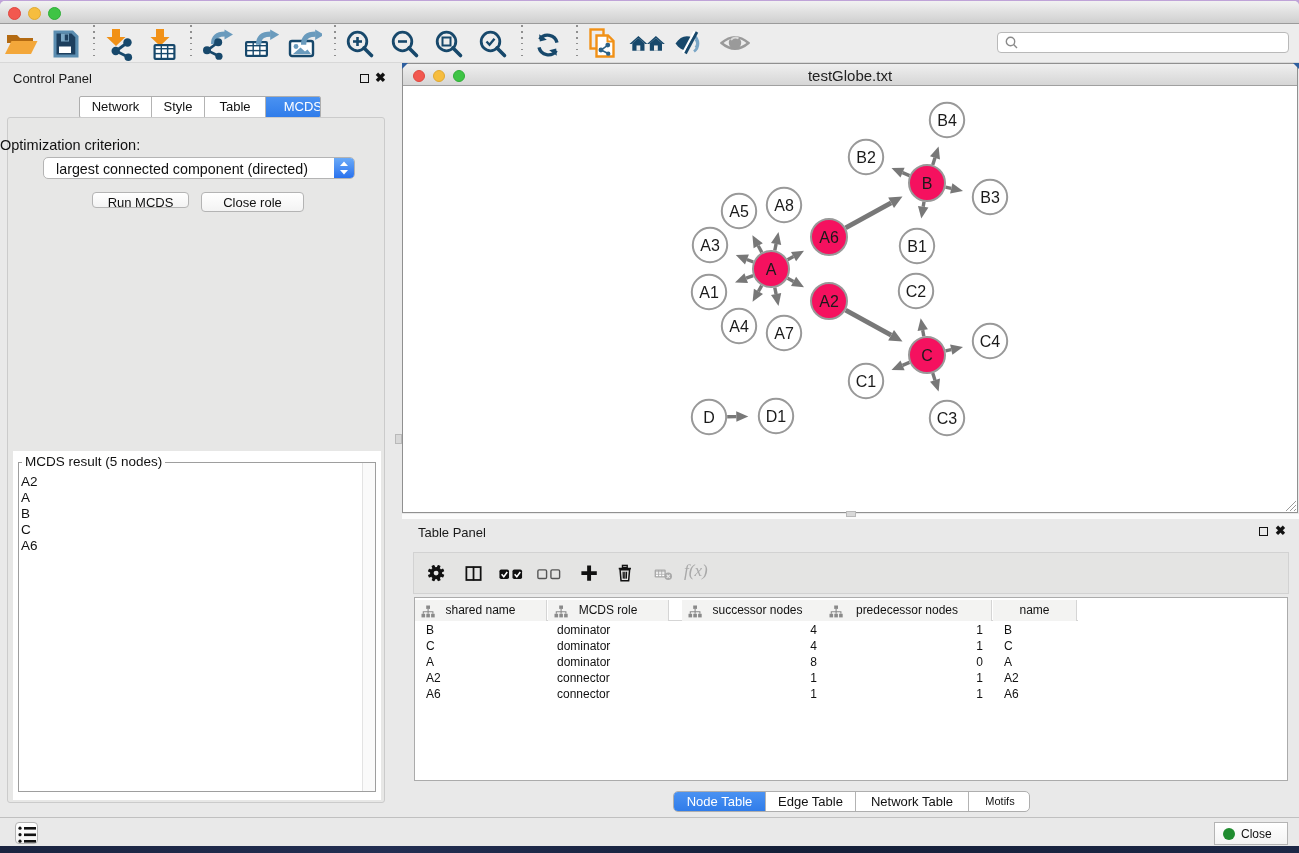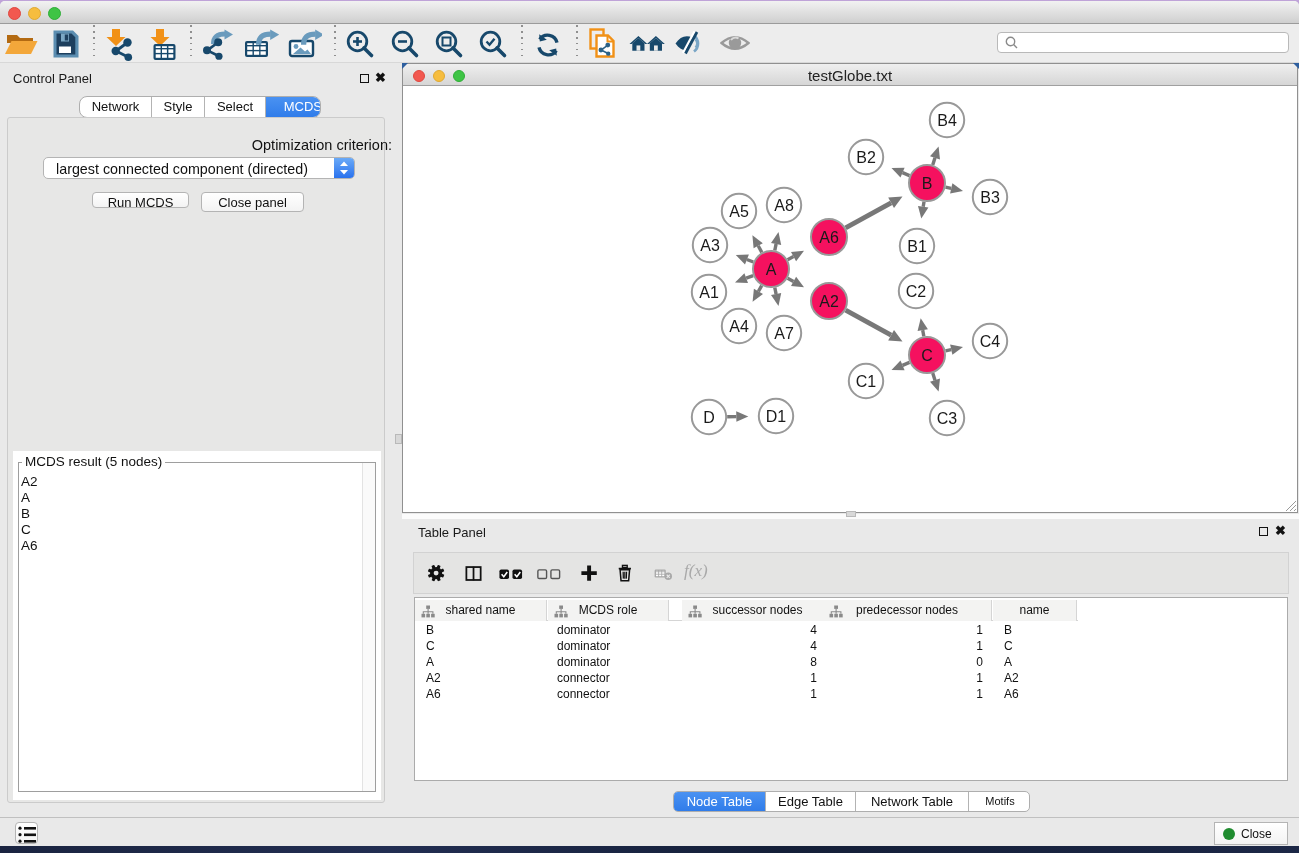--- a/index.html
+++ b/index.html
@@ -187,39 +187,39 @@
   <svg width="16" height="16" viewBox="0 0 16 16" style="position:absolute;left:6px;top:2px">
   <circle cx="6.5" cy="6.5" r="4.2" fill="none" stroke="#8a8a8a" stroke-width="1.4"></circle>
   <line x1="9.6" y1="9.6" x2="13" y2="13" stroke="#8a8a8a" stroke-width="1.4"></line>
       </svg>
     </div>
 </div>
 
 <div class="panel-title" style="left:13px;top:71px">Control Panel</div>
 <div class="maxbox" style="left:360px;top:74px"></div>
 <div class="closex" style="left:375px;top:70px">✖</div>
-<div style="position:absolute;left:79px;top:96px;width:242px;height:22px;border:1px solid #aeaeae;border-radius:8px;background:#fff;overflow:hidden">
+<div style="position:absolute;left:79px;top:96px;width:242px;height:22px;border:1px solid #aeaeae;border-radius:2px;background:#fff;overflow:hidden">
     <div style="position:absolute;left:0px;top:0;width:71px;height:22px;color:#111;font-size:13px;text-align:center;line-height:20px;box-sizing:border-box">Network</div>
     <div style="position:absolute;left:71px;top:0;width:53px;height:22px;color:#111;border-left:1px solid #b3b3b3;font-size:13px;text-align:center;line-height:20px;box-sizing:border-box">Style</div>
-    <div style="position:absolute;left:124px;top:0;width:61px;height:22px;color:#111;border-left:1px solid #b3b3b3;font-size:13px;text-align:center;line-height:20px;box-sizing:border-box">Select</div>
+    <div style="position:absolute;left:124px;top:0;width:61px;height:22px;color:#111;border-left:1px solid #b3b3b3;font-size:13px;text-align:center;line-height:20px;box-sizing:border-box">Table</div>
     <div style="position:absolute;left:185px;top:0;width:57px;height:22px;background:linear-gradient(#4a92f2,#2d7ae9);color:#fff;border-left:1px solid #b3b3b3;font-size:13px;text-align:right;line-height:20px;box-sizing:border-box">MCDS</div>
   </div>
 <div class="cpanel"></div>
-<div style="position:absolute;left:0;top:137px;width:392px;text-align:right;font-size:14.5px;color:#111">Optimization criterion:</div>
+<div style="position:absolute;left:0;top:137px;width:392px;text-align:left;font-size:14.5px;color:#111">Optimization criterion:</div>
 <div style="position:absolute;left:43px;top:157px;width:312px;height:22px;background:#fff;border:1px solid #b4b4b4;border-radius:5px">
   <div style="position:absolute;left:12px;top:2.5px;font-size:14.3px;color:#111">largest connected component (directed)</div>
   <div style="position:absolute;right:0;top:0;width:20px;height:20px;background:linear-gradient(#6aaaf8,#2a72ee);border-radius:0 4px 4px 0">
     <svg width="20" height="20" viewBox="0 0 20 20">
         <path d="M10 3.5 l4 4.5 h-8 z" fill="#fff"></path>
         <path d="M10 16.5 l4 -4.5 h-8 z" fill="#fff"></path>
       </svg>
   </div>
 </div>
 <div class="btn" style="left:92px;top:192px;width:97px;height:16px;line-height:19px">Run MCDS</div>
-<div class="btn" style="left:201px;top:192px;width:103px;height:20px;line-height:19px">Close panel</div>
+<div class="btn" style="left:201px;top:192px;width:103px;height:20px;line-height:19px">Close role</div>
 
 <div class="fieldset-white">
   <div class="fieldset-border"></div>
   <div class="legend">MCDS result (5 nodes)</div>
   <div class="scrolltrack"></div>
   <div class="mcds-list">A2<br>A<br>B<br>C<br>A6</div>
 </div>
 
 <div class="netwin">
   <div class="netwin-title">

